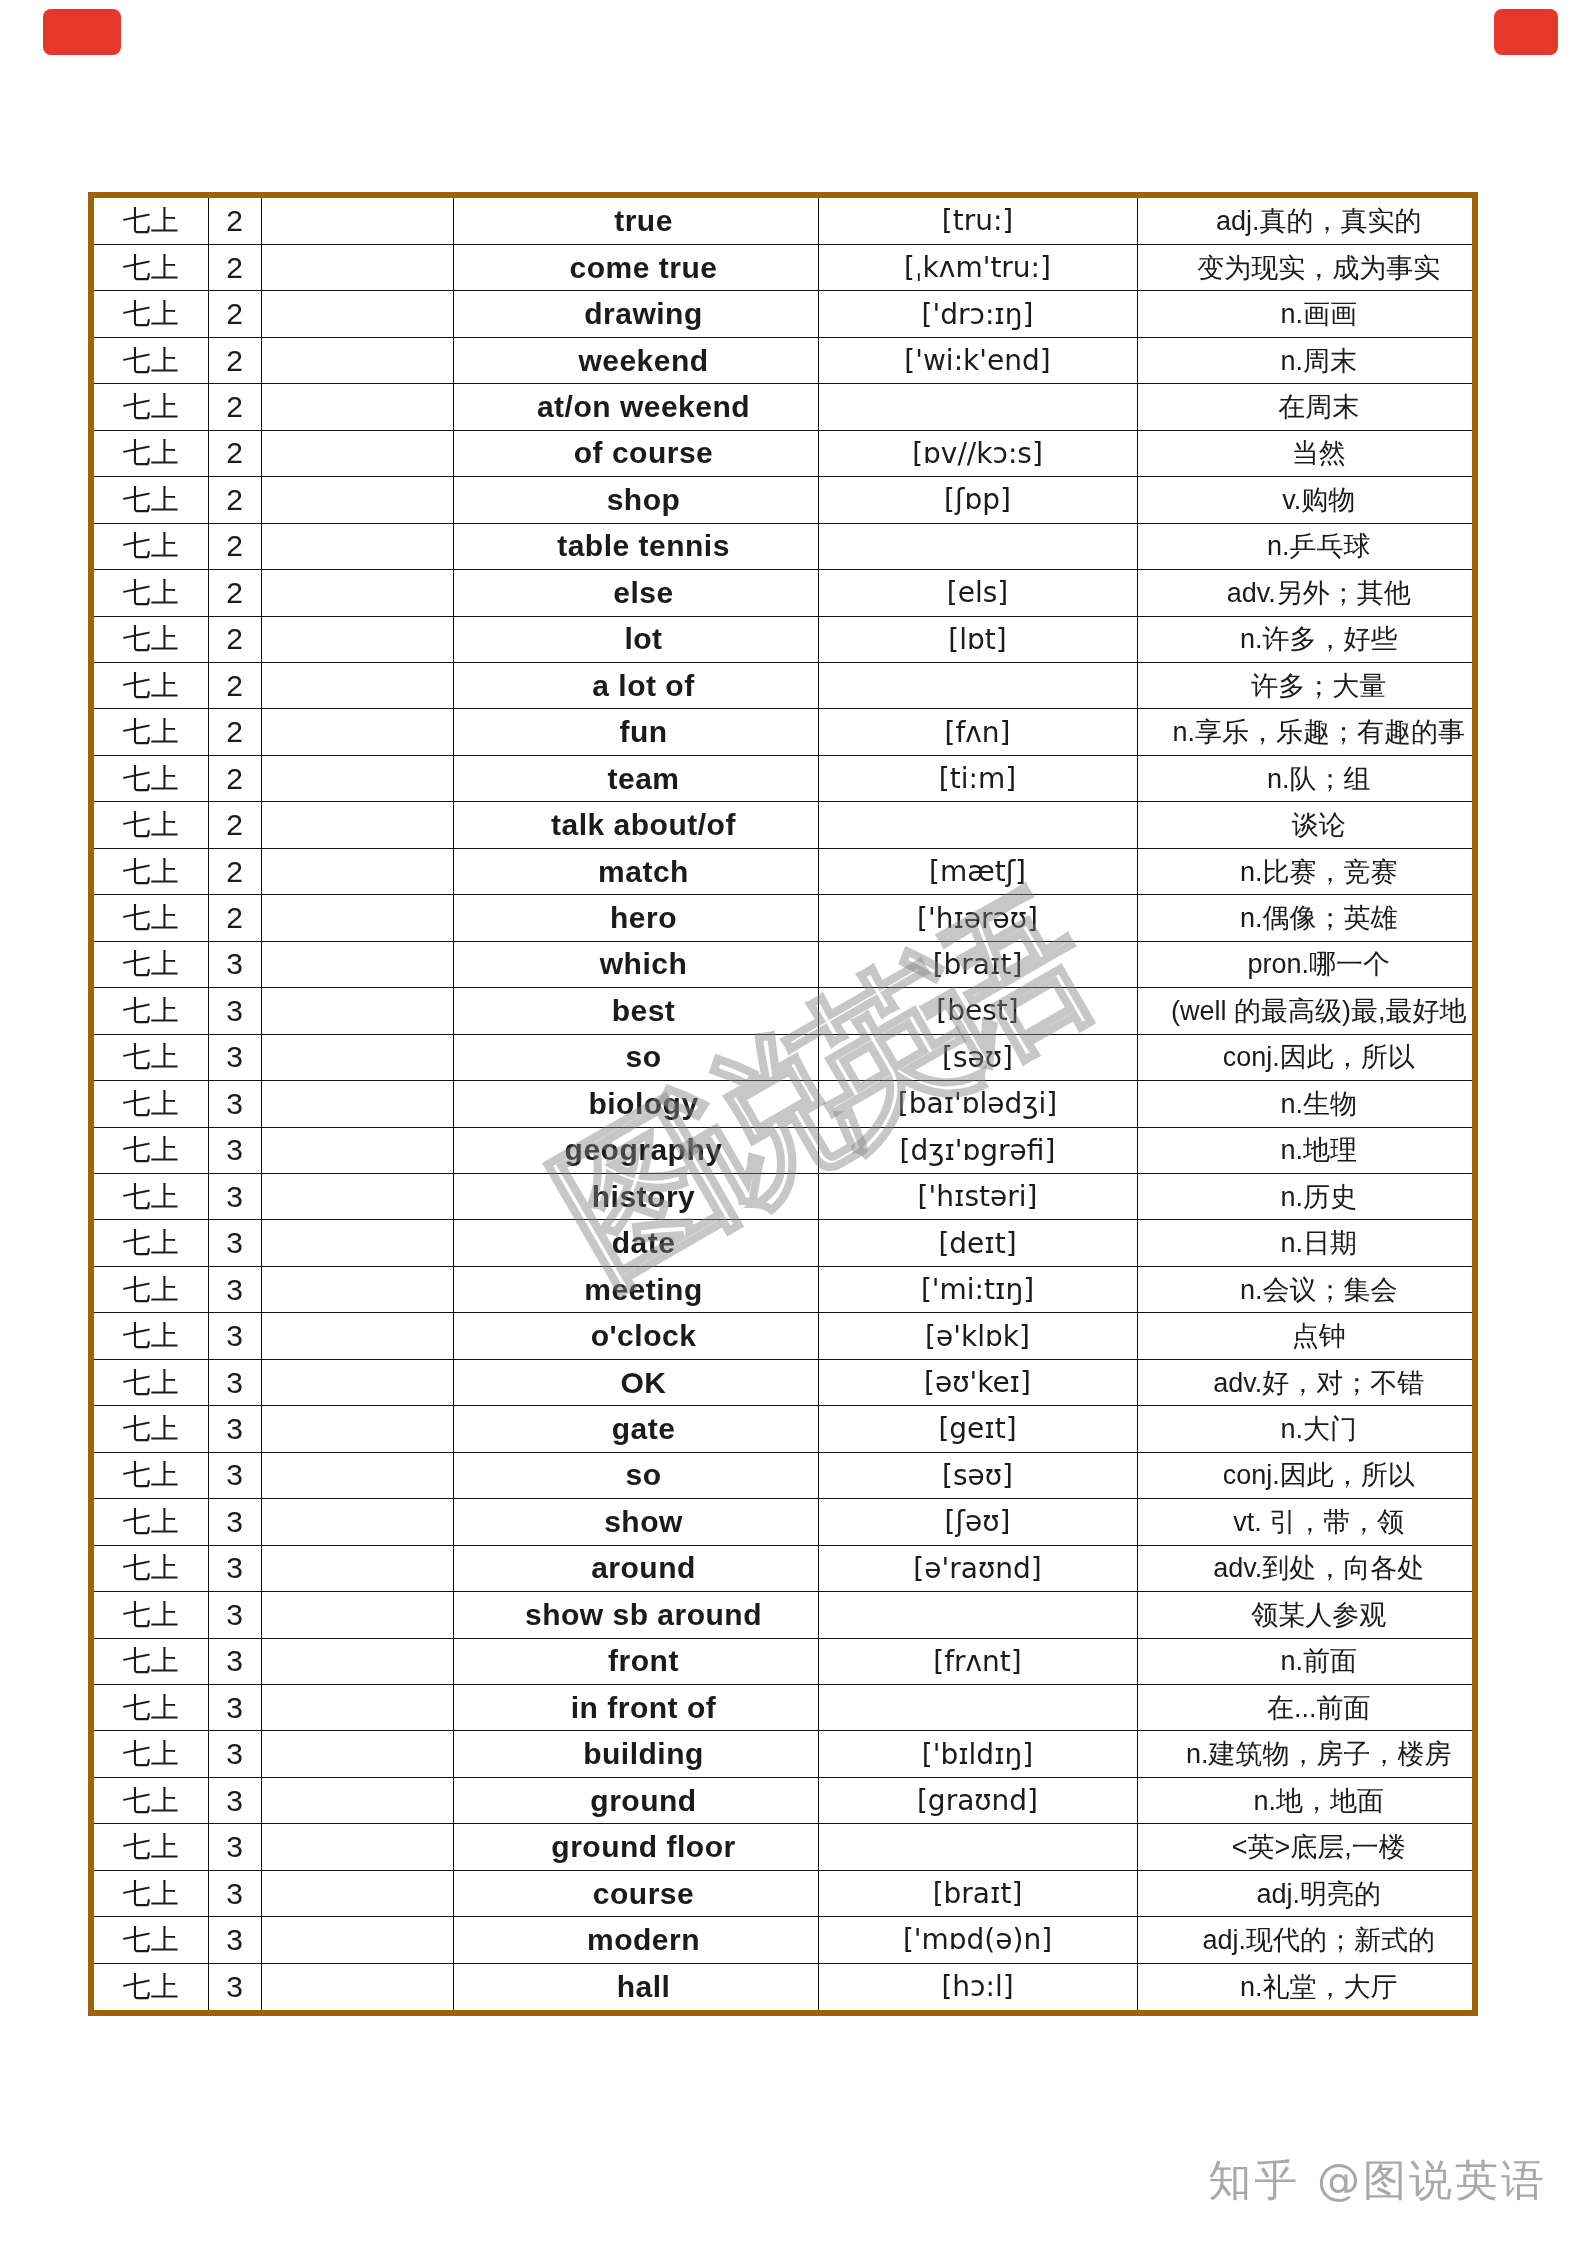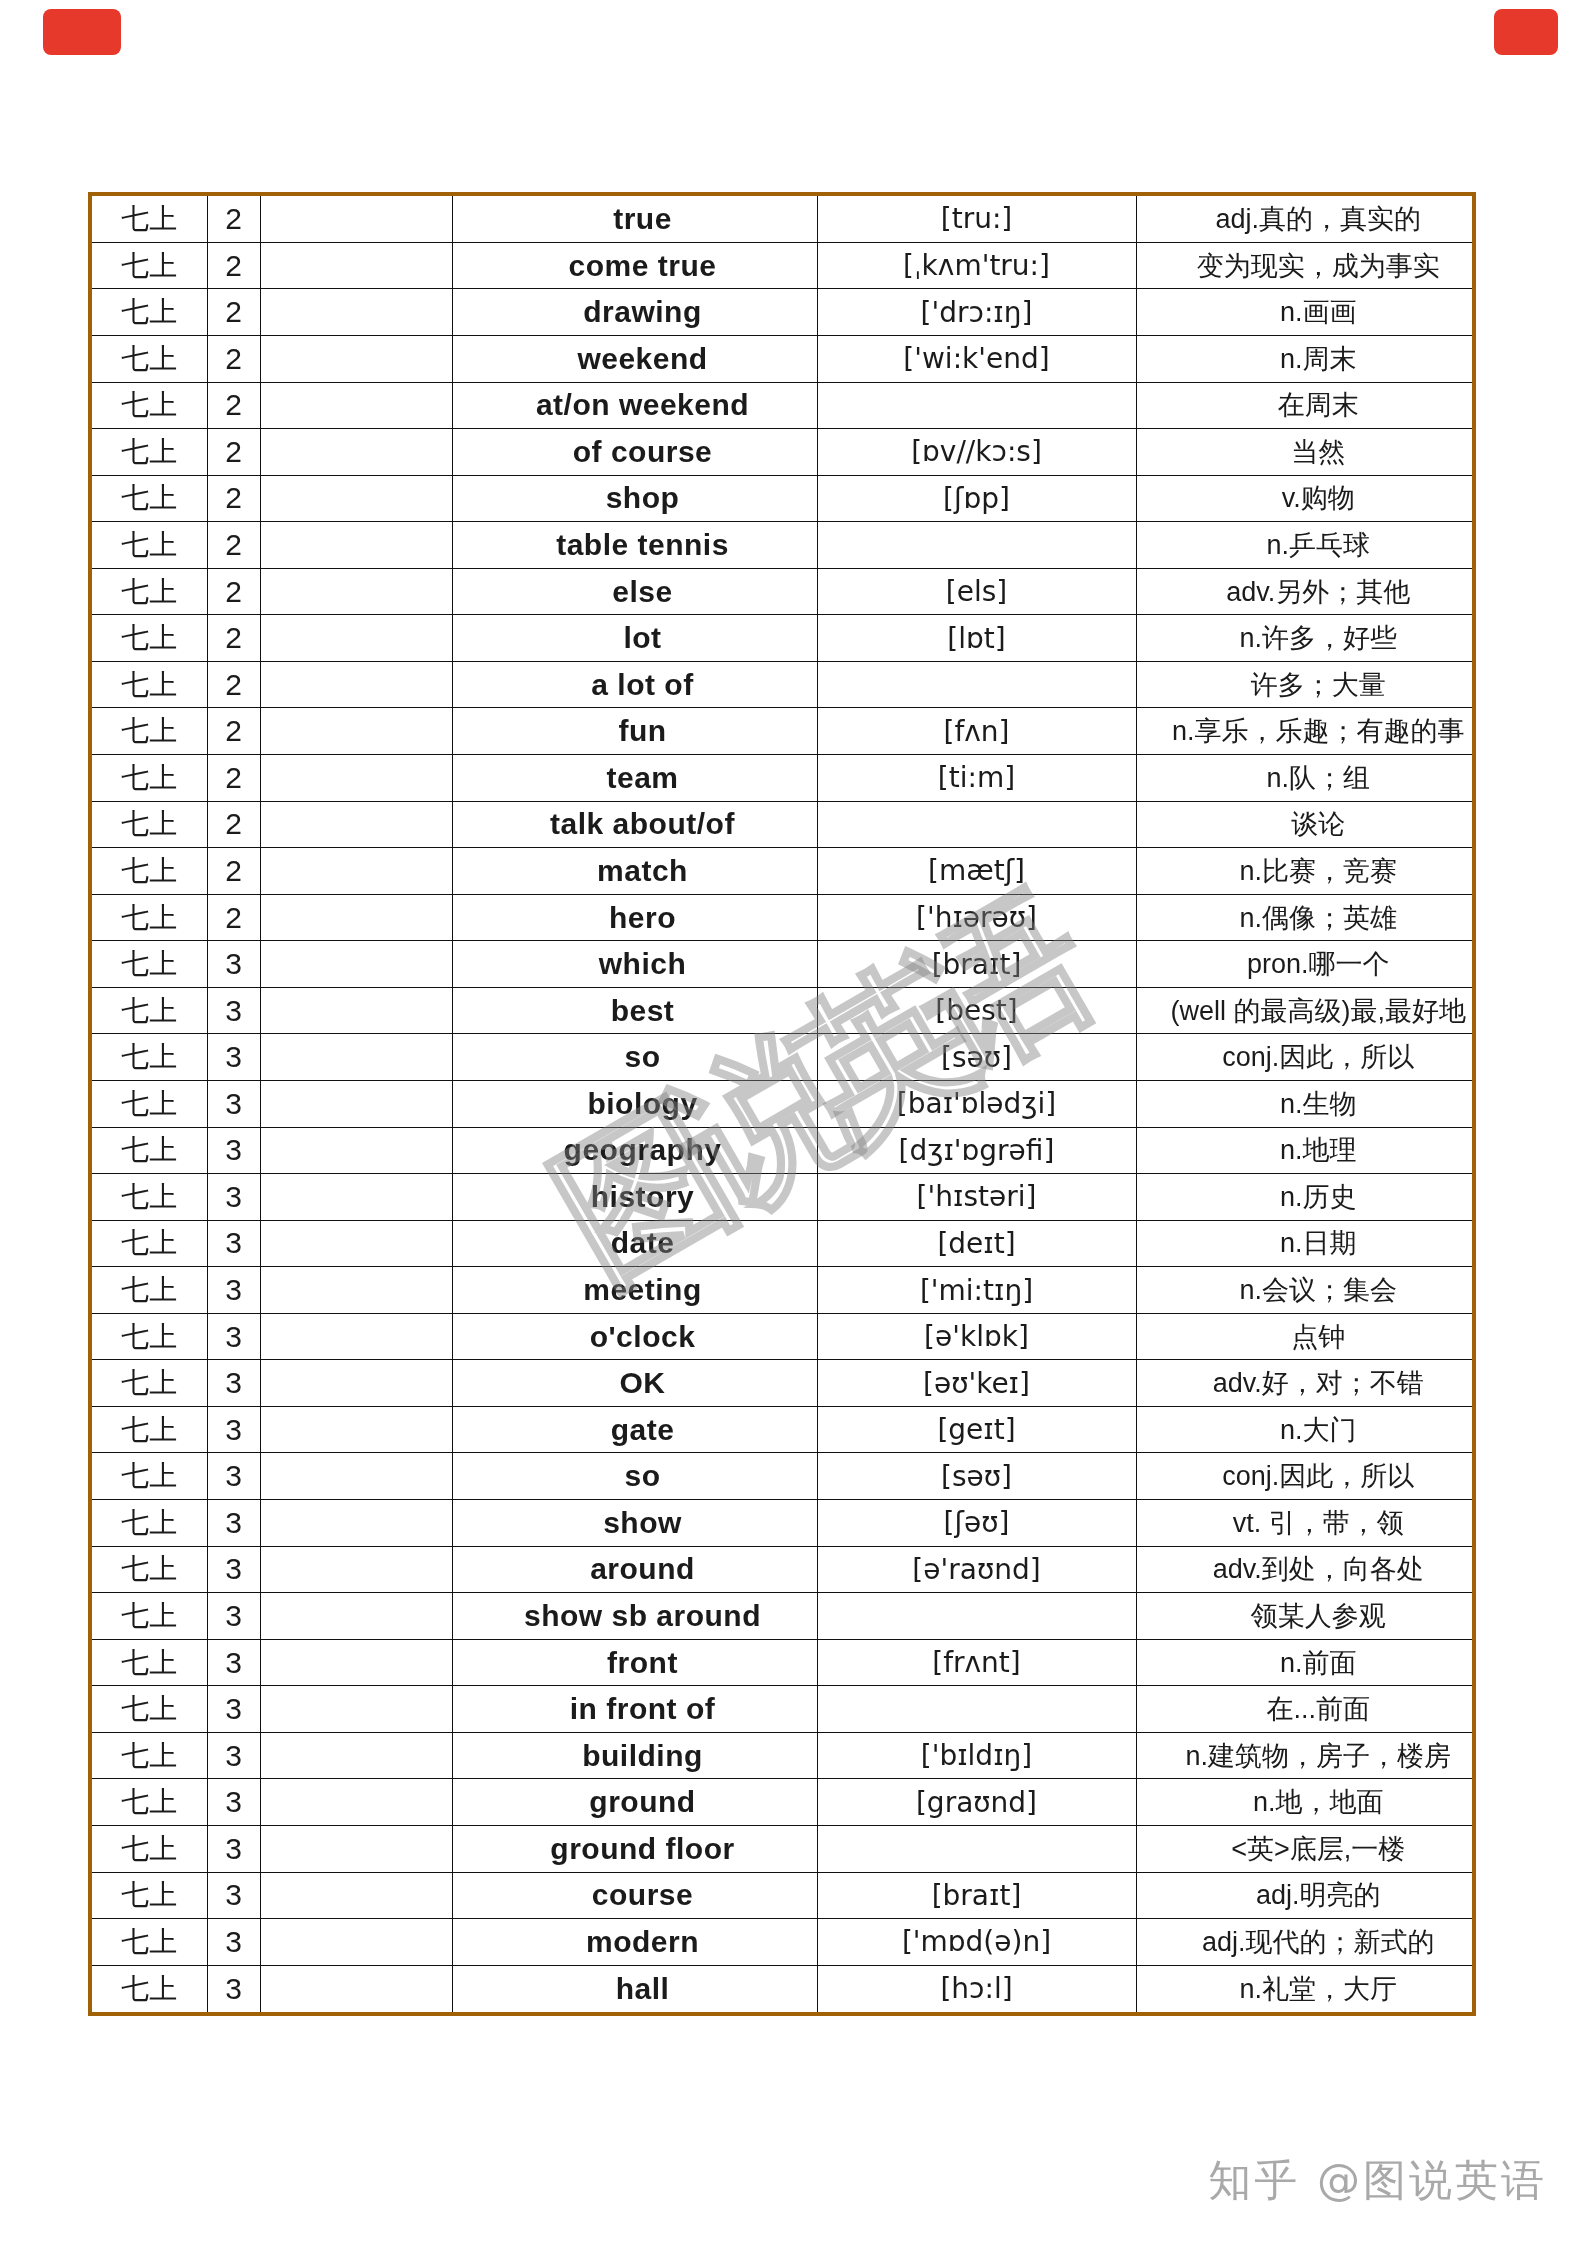--- a/index.html
+++ b/index.html
@@ -27,21 +27,21 @@
 
   
   table.vocab-table {
     position: absolute;
     left: 88px;
     top: 192px;
     width: 1384px;
     height: 1824px;
     border-collapse: collapse;
     table-layout: fixed;
-    border: 4px solid #a16207;
+    border: 6px solid #a16207;
   }
   .vocab-table td {
     border: 1px solid #111111;
     text-align: center;
     vertical-align: middle;
     padding: 0 4px;
     color: #1b1b1b;
     overflow: hidden;
     white-space: nowrap;
   }

